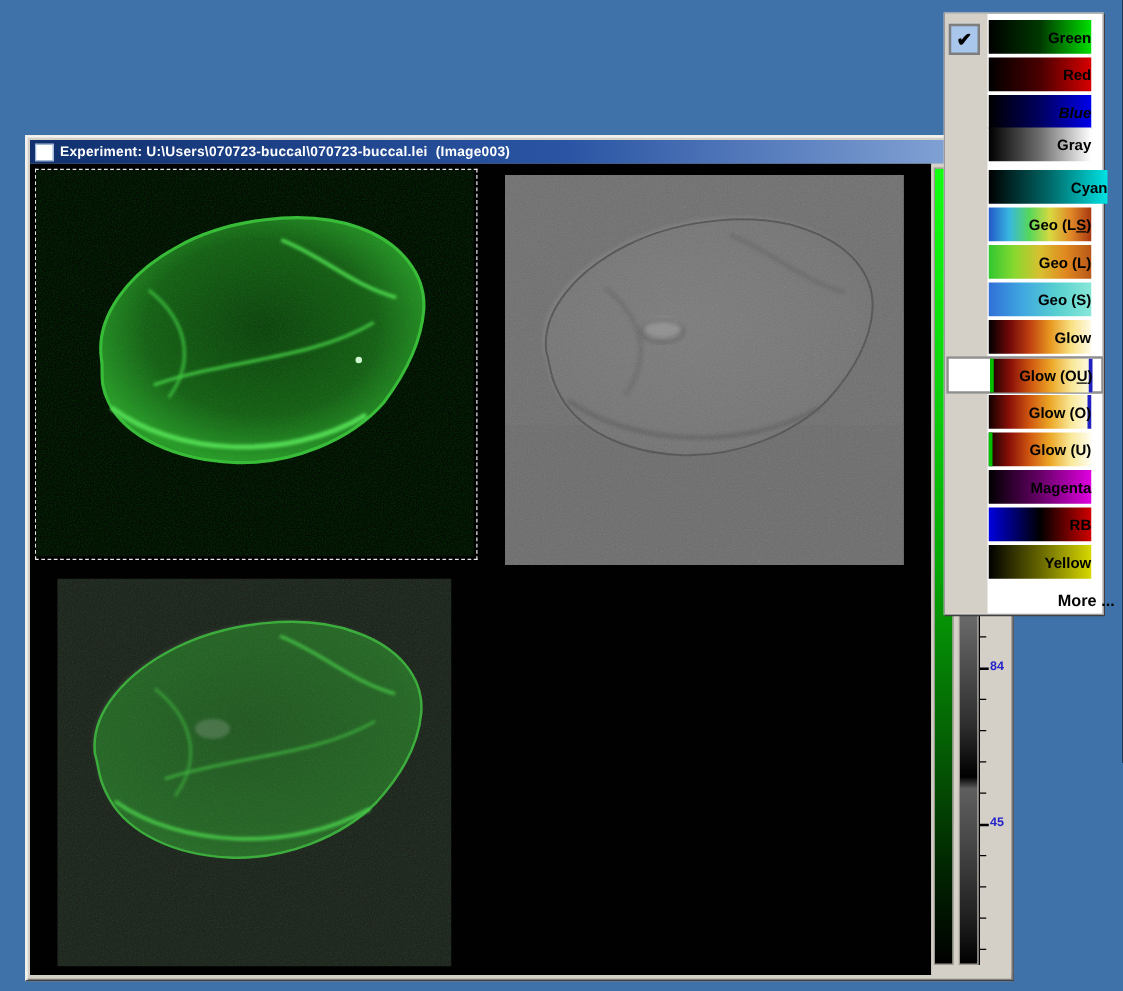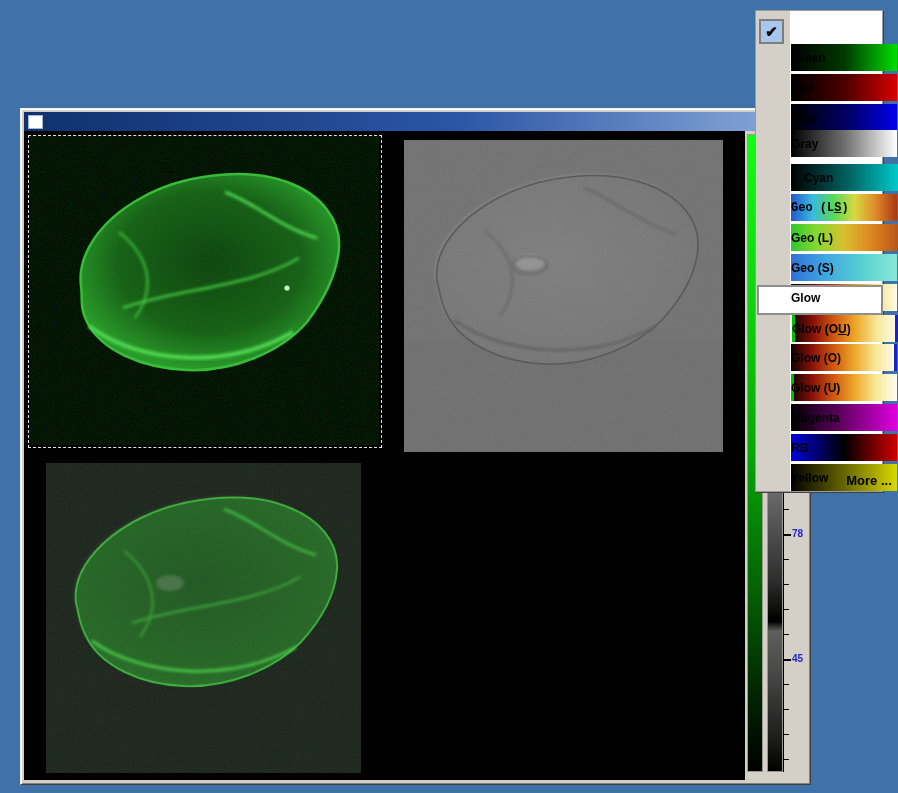--- a/index.html
+++ b/index.html
@@ -56,36 +56,37 @@
     background:#A9C7EC;border:2px solid #7E7E7E;
     display:flex;align-items:center;justify-content:center;
     font-size:15px;font-weight:bold;color:#000;
   }
   .lut-row{position:absolute;left:34px;width:94px;height:30px;}
   .lut-row.selected{
     left:1px;width:126px;background:#FFFFFF;
     border:2px solid #8F8F8F;box-sizing:border-box;
   }
   .lut-swatch{
-    position:absolute;left:1px;top:1px;width:106px;height:27px;
-    display:flex;align-items:center;justify-content:flex-start;margin-top:28px;
+    position:absolute;left:1px;top:1px;width:82px;height:27px;
+    display:flex;align-items:center;justify-content:flex-end;
   }
   .lut-row.selected .lut-swatch{left:33px;top:0px;}
   .lut-stripe{position:absolute;top:0;width:3px;height:100%;}
   .lut-label{position:relative;font-size:12px;font-weight:bold;color:#000;white-space:pre;z-index:2;}
   .lut-label u{text-decoration:underline;}
   .lut-row.textonly{display:flex;align-items:center;justify-content:center;}
   .lut-row.textonly .lut-label{font-size:13px;}
 </style>
 </head>
 <body>
 
 <div id="window">
   <div class="titlebar">
     <div class="wicon"></div>
+    <div class="ttxt">Experiment: U:\Users\070723-buccal\070723-buccal.lei  (Image003)</div>
   </div>
 
   <div class="client">
 
     <div class="sel-rect"></div>
     <div class="panel" id="panel-fluo">
       <svg width="350" height="309" viewBox="0 0 350 309">
         <defs>
           <radialGradient id="gcell" cx="50%" cy="45%" r="65%">
             <stop offset="0%" stop-color="#123B12"></stop>
@@ -173,21 +174,21 @@
     </div>
   </div>
 
   <div class="barzone">
     <div class="lutbar" id="bar-green"></div>
     <div class="lutbar" id="bar-gray"></div>
     <div class="axis"></div>
     <div id="ticks">
         <div class="tick short" style="top: 378px;"></div>
         <div class="tick long" style="top: 403px;"></div>
-        <div class="ticklabel" style="top: 403px; color: rgb(34, 34, 200);">78</div>
+        <div class="ticklabel" style="top: 403px; color: rgb(34, 34, 200);">84</div>
         <div class="tick short" style="top: 428px;"></div>
         <div class="tick short" style="top: 453px;"></div>
         <div class="tick short" style="top: 478px;"></div>
         <div class="tick short" style="top: 503px;"></div>
         <div class="tick long" style="top: 528px;"></div>
         <div class="ticklabel" style="top: 528px; color: rgb(34, 34, 200);">45</div>
         <div class="tick short" style="top: 553px;"></div>
         <div class="tick short" style="top: 578px;"></div>
         <div class="tick short" style="top: 603px;"></div>
         <div class="tick short" style="top: 628px;"></div>
@@ -219,21 +220,21 @@
       <div class="lut-row" style="top: 90px; padding-left: 20px;">
         <div class="lut-swatch" style="background: linear-gradient(90deg, rgb(0, 0, 0), rgb(110, 110, 110), rgb(255, 255, 255));">
           <span class="lut-label">Gray</span>
         </div>
       </div>
       <div class="lut-row" style="top: 124px;">
         <div class="lut-swatch" style="background: linear-gradient(90deg, rgb(0, 0, 0), rgb(0, 102, 102), rgb(0, 226, 226)); padding-left: 13px;">
           <span class="lut-label">Cyan</span>
         </div>
       </div>
-      <div class="lut-row" style="top: 154px; font-family: Liberation Mono, monospace;">
+      <div class="lut-row" style="top: 154px;">
         <div class="lut-swatch" style="background: linear-gradient(90deg, rgb(36, 88, 200), rgb(56, 184, 224), rgb(88, 216, 88), rgb(216, 216, 64), rgb(224, 136, 40), rgb(168, 56, 16));">
           <span class="lut-label">Geo (L<u>S</u>)</span>
         </div>
       </div>
       <div class="lut-row" style="top: 184px;">
         <div class="lut-swatch" style="background: linear-gradient(90deg, rgb(48, 200, 48), rgb(136, 216, 48), rgb(216, 192, 48), rgb(224, 136, 32), rgb(184, 88, 24));">
           <span class="lut-label">Geo (L)</span>
         </div>
       </div>
       <div class="lut-row" style="top: 214px;">

